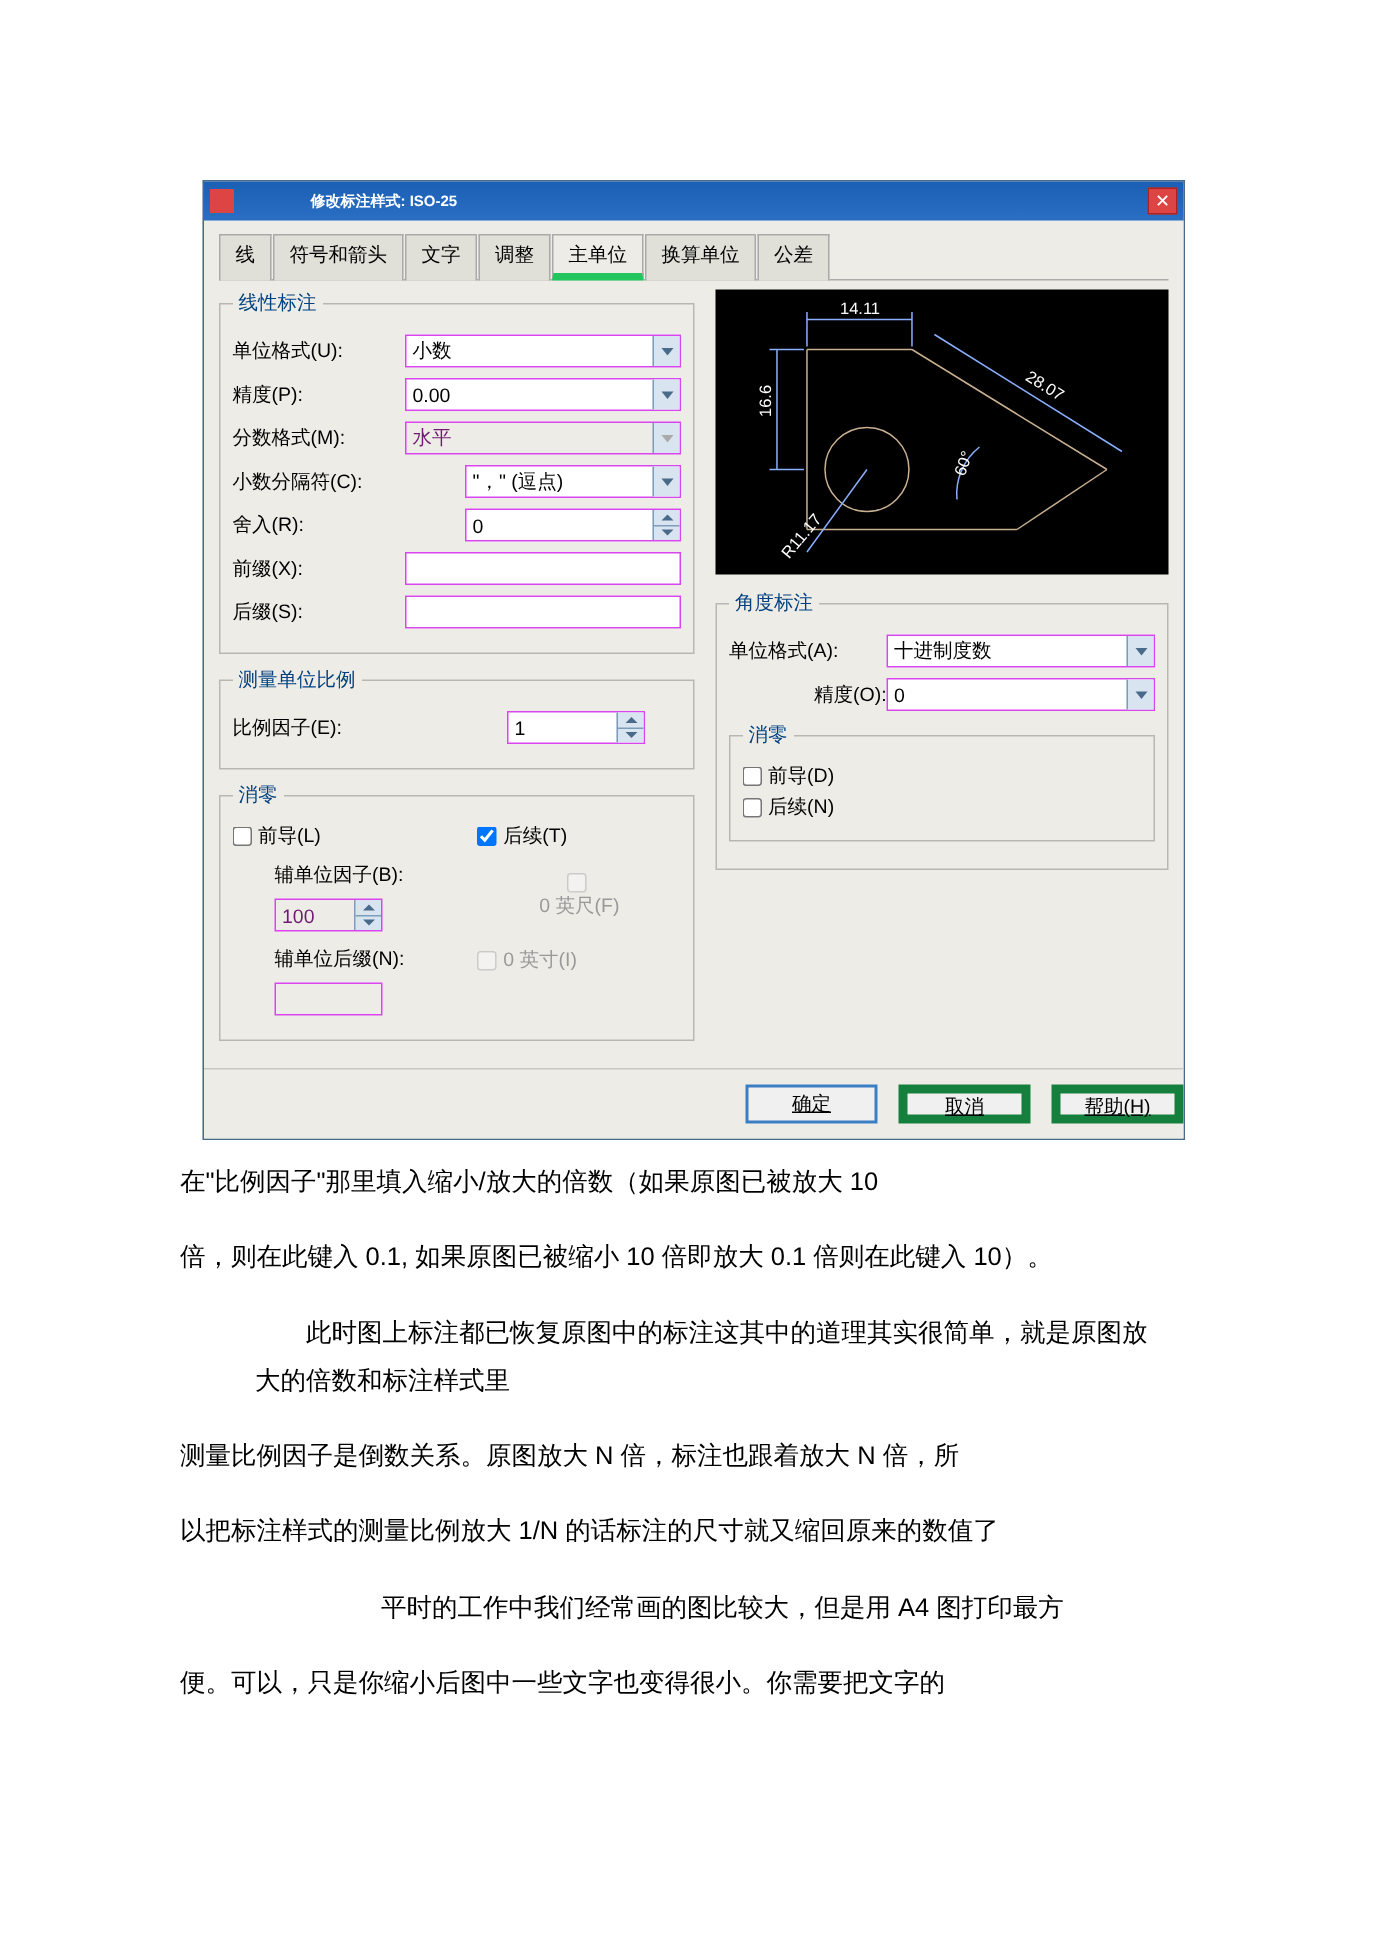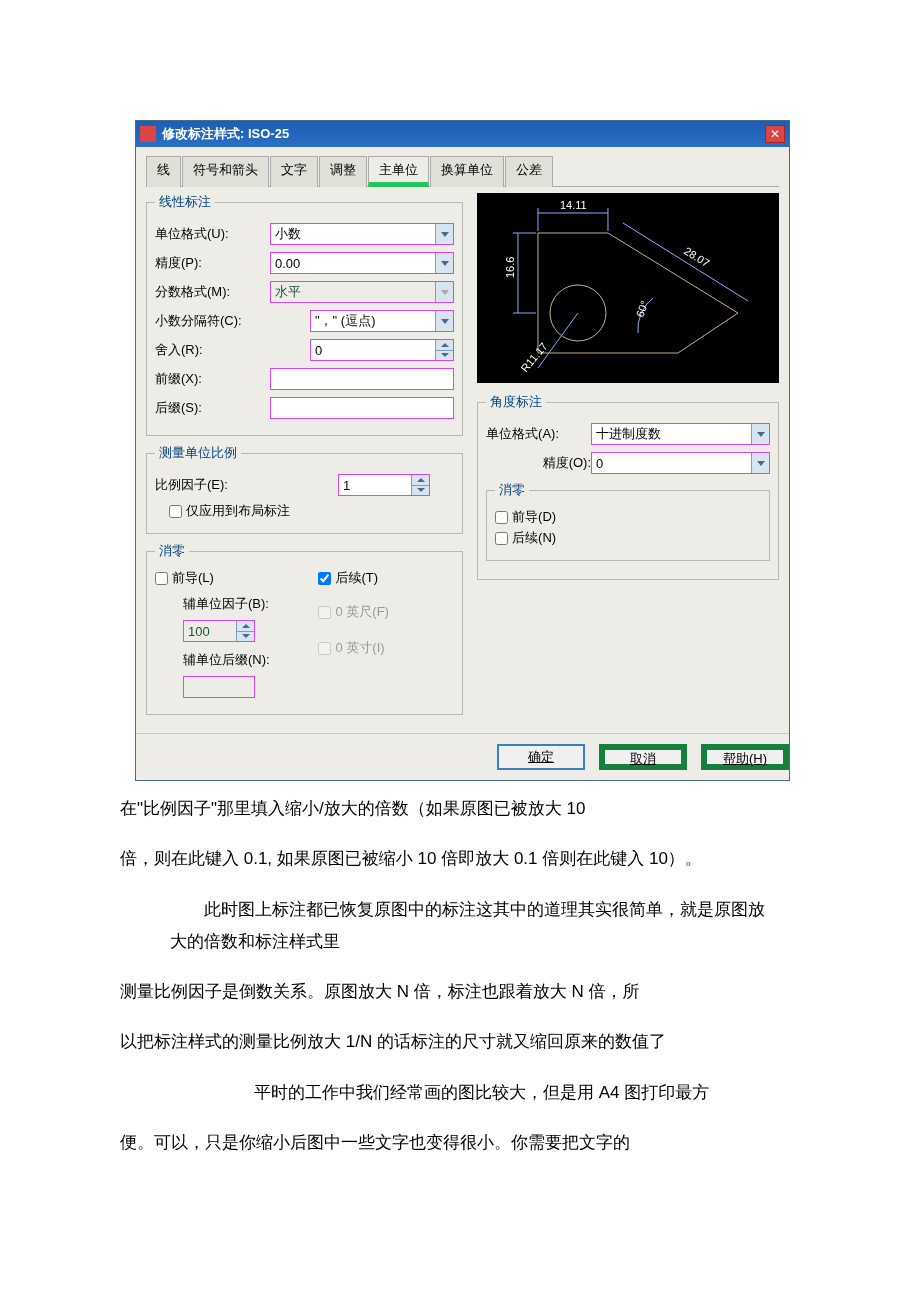--- a/index.html
+++ b/index.html
@@ -3,21 +3,21 @@
 <meta charset="utf-8">
 <style>
   * { box-sizing: border-box; margin: 0; padding: 0; }
   body { font-family: "SimSun", "Microsoft YaHei", sans-serif; background: #fff; width: 920px; }
   .container { padding: 0; }
 
   
   .dialog { margin: 120px 0 0 135px; width: 655px; border: 1px solid #4a6a8a; background: #e8e8e0; position: relative; }
   .titlebar { height: 26px; background: linear-gradient(to bottom, #1a5fb4, #2a6fc4); display: flex; align-items: center; padding: 0 4px; position: relative; }
   .title-icon { width: 16px; height: 16px; background: #d44; display: inline-block; margin-right: 6px; }
-  .titlebar-text { color: #fff; font-size: 13px; font-weight: bold; flex: 1; }
+  .titlebar-text { color: #fff; font-size: 10px; font-weight: bold; flex: 1; margin-left: 45px; }
   .close-btn { width: 20px; height: 18px; background: #d44; color: #fff; font-size: 12px; line-height: 16px; text-align: center; border: 1px solid #a22; cursor: pointer; }
 
   .dialog-body { padding: 8px 10px 10px 10px; background: #eeece6; }
 
   
   .tabs { display: flex; border-bottom: 1px solid #aaa; margin-bottom: 6px; font-size: 13px; }
   .tab { padding: 4px 10px 3px 10px; border: 1px solid #aaa; border-bottom: none; background: #e0e0d8; margin-right: 1px; cursor: pointer; position: relative; top: 1px; }
   .tab.active { background: #eeece6; border-bottom: 5px solid #22c55e; }
 
   .main-row { display: flex; gap: 14px; }
@@ -30,21 +30,21 @@
   .form-row { display: flex; align-items: center; margin: 5px 0; min-height: 24px; }
   .form-label { width: 115px; font-size: 13px; }
   .combo, .text-input, .spinner { flex: 1; height: 22px; border: 1px solid #d946ef; background: #fff; font-size: 13px; padding: 0 4px; display: flex; align-items: center; position: relative; }
   .combo .arrow, .spinner .spin-btns { position: absolute; right: 0; top: 0; width: 18px; height: 100%; background: #d8e4f0; border-left: 1px solid #7f9db9; display: flex; flex-direction: column; }
   .combo .arrow { justify-content: center; align-items: center; }
   .combo .arrow::after { content: ""; border-left: 4px solid transparent; border-right: 4px solid transparent; border-top: 5px solid #4a6a8a; }
   .spinner .spin-btns::before, .spinner .spin-btns::after { content: ""; flex: 1; display: flex; align-items: center; justify-content: center; }
   .spinner .spin-btns::before { border-bottom: 1px solid #7f9db9; }
   .spinner .up-tri { border-left: 4px solid transparent; border-right: 4px solid transparent; border-bottom: 4px solid #4a6a8a; position: absolute; top: 3px; left: 5px; }
   .spinner .dn-tri { border-left: 4px solid transparent; border-right: 4px solid transparent; border-top: 4px solid #4a6a8a; position: absolute; bottom: 3px; left: 5px; }
-  .combo.disabled, .text-input.disabled, .spinner.disabled { background: #eeece6; color: #14532d; }
+  .combo.disabled, .text-input.disabled, .spinner.disabled { background: #eeece6; color: #701a75; }
   .combo.disabled .arrow::after { border-top-color: #aaa; }
 
   .checkbox-row { display: flex; align-items: center; font-size: 13px; margin: 3px 0; }
   .checkbox-row input[type=checkbox] { margin-right: 4px; width: 13px; height: 13px; }
 
   .sub-indent { margin-left: 28px; }
   .sub-indent .form-label { width: 98px; }
   .sub-indent .spinner, .sub-indent .text-input { max-width: 72px; }
 
   .scale-row .spinner { max-width: 92px; margin-left: 68px; }
@@ -147,24 +147,20 @@
             <div class="form-row scale-row">
               <span class="form-label">比例因子(E):</span>
               <div class="spinner">
                   <span>1</span>
                   <span class="spin-btns">
                     <span class="up-tri"></span>
                     <span class="dn-tri"></span>
                   </span>
                 </div>
             </div>
-            <div class="checkbox-row" style="margin-left:14px;">
-              <input type="checkbox" style="">
-              <span>仅应用到布局标注</span>
-            </div>
           </fieldset>
 
           <fieldset>
             <legend>消零</legend>
             <div style="display:flex; gap:4px;">
               <div style="flex:1;">
                 <div class="checkbox-row">
                   <input type="checkbox" style="">
                   <span>前导(L)</span>
                 </div>
@@ -189,21 +185,21 @@
                         <span></span>
                       </div>
                   </div>
                 </div>
               </div>
               <div style="flex:0.85;">
                 <div class="checkbox-row">
                   <input type="checkbox" checked="" style="">
                   <span>后续(T)</span>
                 </div>
-                <div class="checkbox-row" style="color:#999; margin-top:16px;">
+                <div class="checkbox-row" style="color:#999; margin-top:16px;flex-direction:column;">
                   <input type="checkbox" disabled="" style="">
                   <span>0 英尺(F)</span>
                 </div>
                 <div class="checkbox-row" style="color:#999; margin-top:18px;">
                   <input type="checkbox" disabled="" style="">
                   <span>0 英寸(I)</span>
                 </div>
               </div>
             </div>
           </fieldset>

